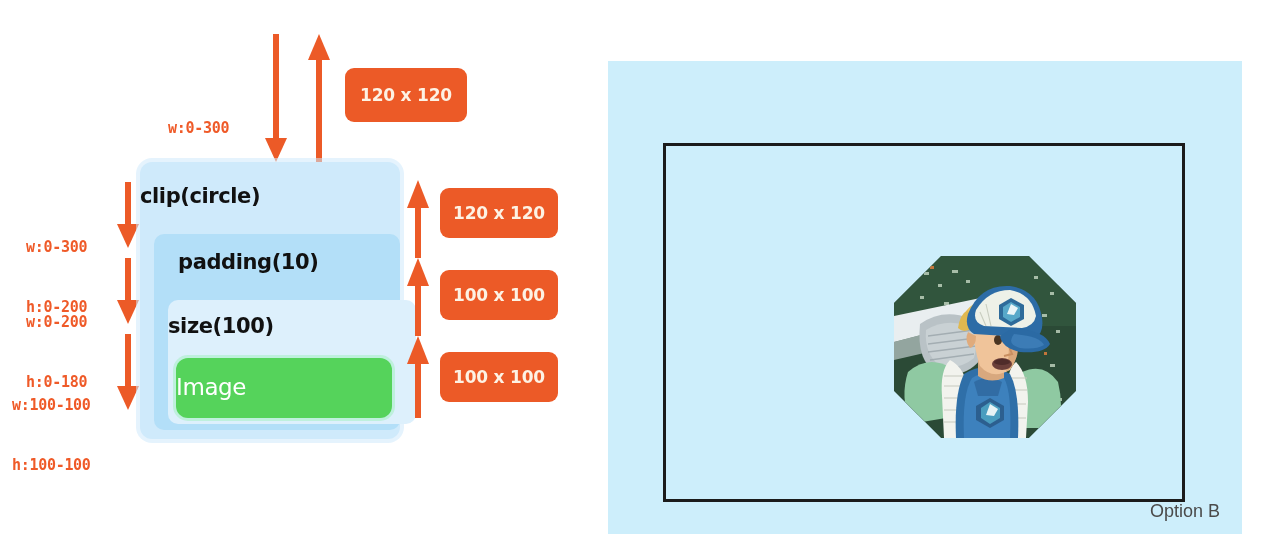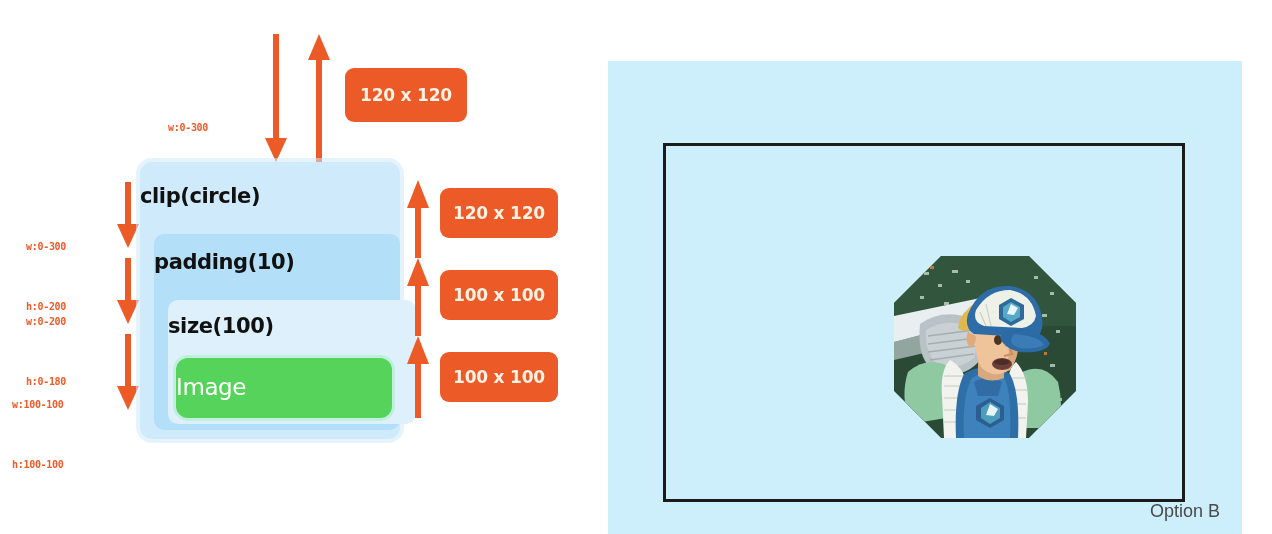--- a/index.html
+++ b/index.html
@@ -25,21 +25,21 @@
   
   #left-diagram {
     position: absolute;
     left: 0; top: 0;
     width: 600px; height: 534px;
   }
 
   .mono-label {
     position: absolute;
     font-family: "DejaVu Sans Mono", "Liberation Mono", monospace;
-    font-size: 10px;
+    font-size: 15px;
     font-weight: 700;
     color: #ef5a28;
     line-height: 20px;
     white-space: pre;
     letter-spacing: -0.3px;
   }
   .mono-label span { display: block; }
 
   
   .box-clip {
@@ -78,21 +78,21 @@
     position: absolute;
     left: 0; right: 0;
     text-align: left;
     font-family: "DejaVu Sans", sans-serif;
     font-weight: 700;
     color: #111111;
     font-size: 21px;
     letter-spacing: -0.4px;
   }
   .box-title.clip-t   { top: 22px; }
-  .box-title.pad-t    { top: 16px; }
+  .box-title.pad-t    { top: 16px; padding-left: 24px; }
   .box-title.size-t   { top: 14px; }
   .box-title.img-t    {
     top: 16px;
     color: #ffffff;
     font-size: 23px;
     font-weight: 400;
   }
 
   
   .badge {

